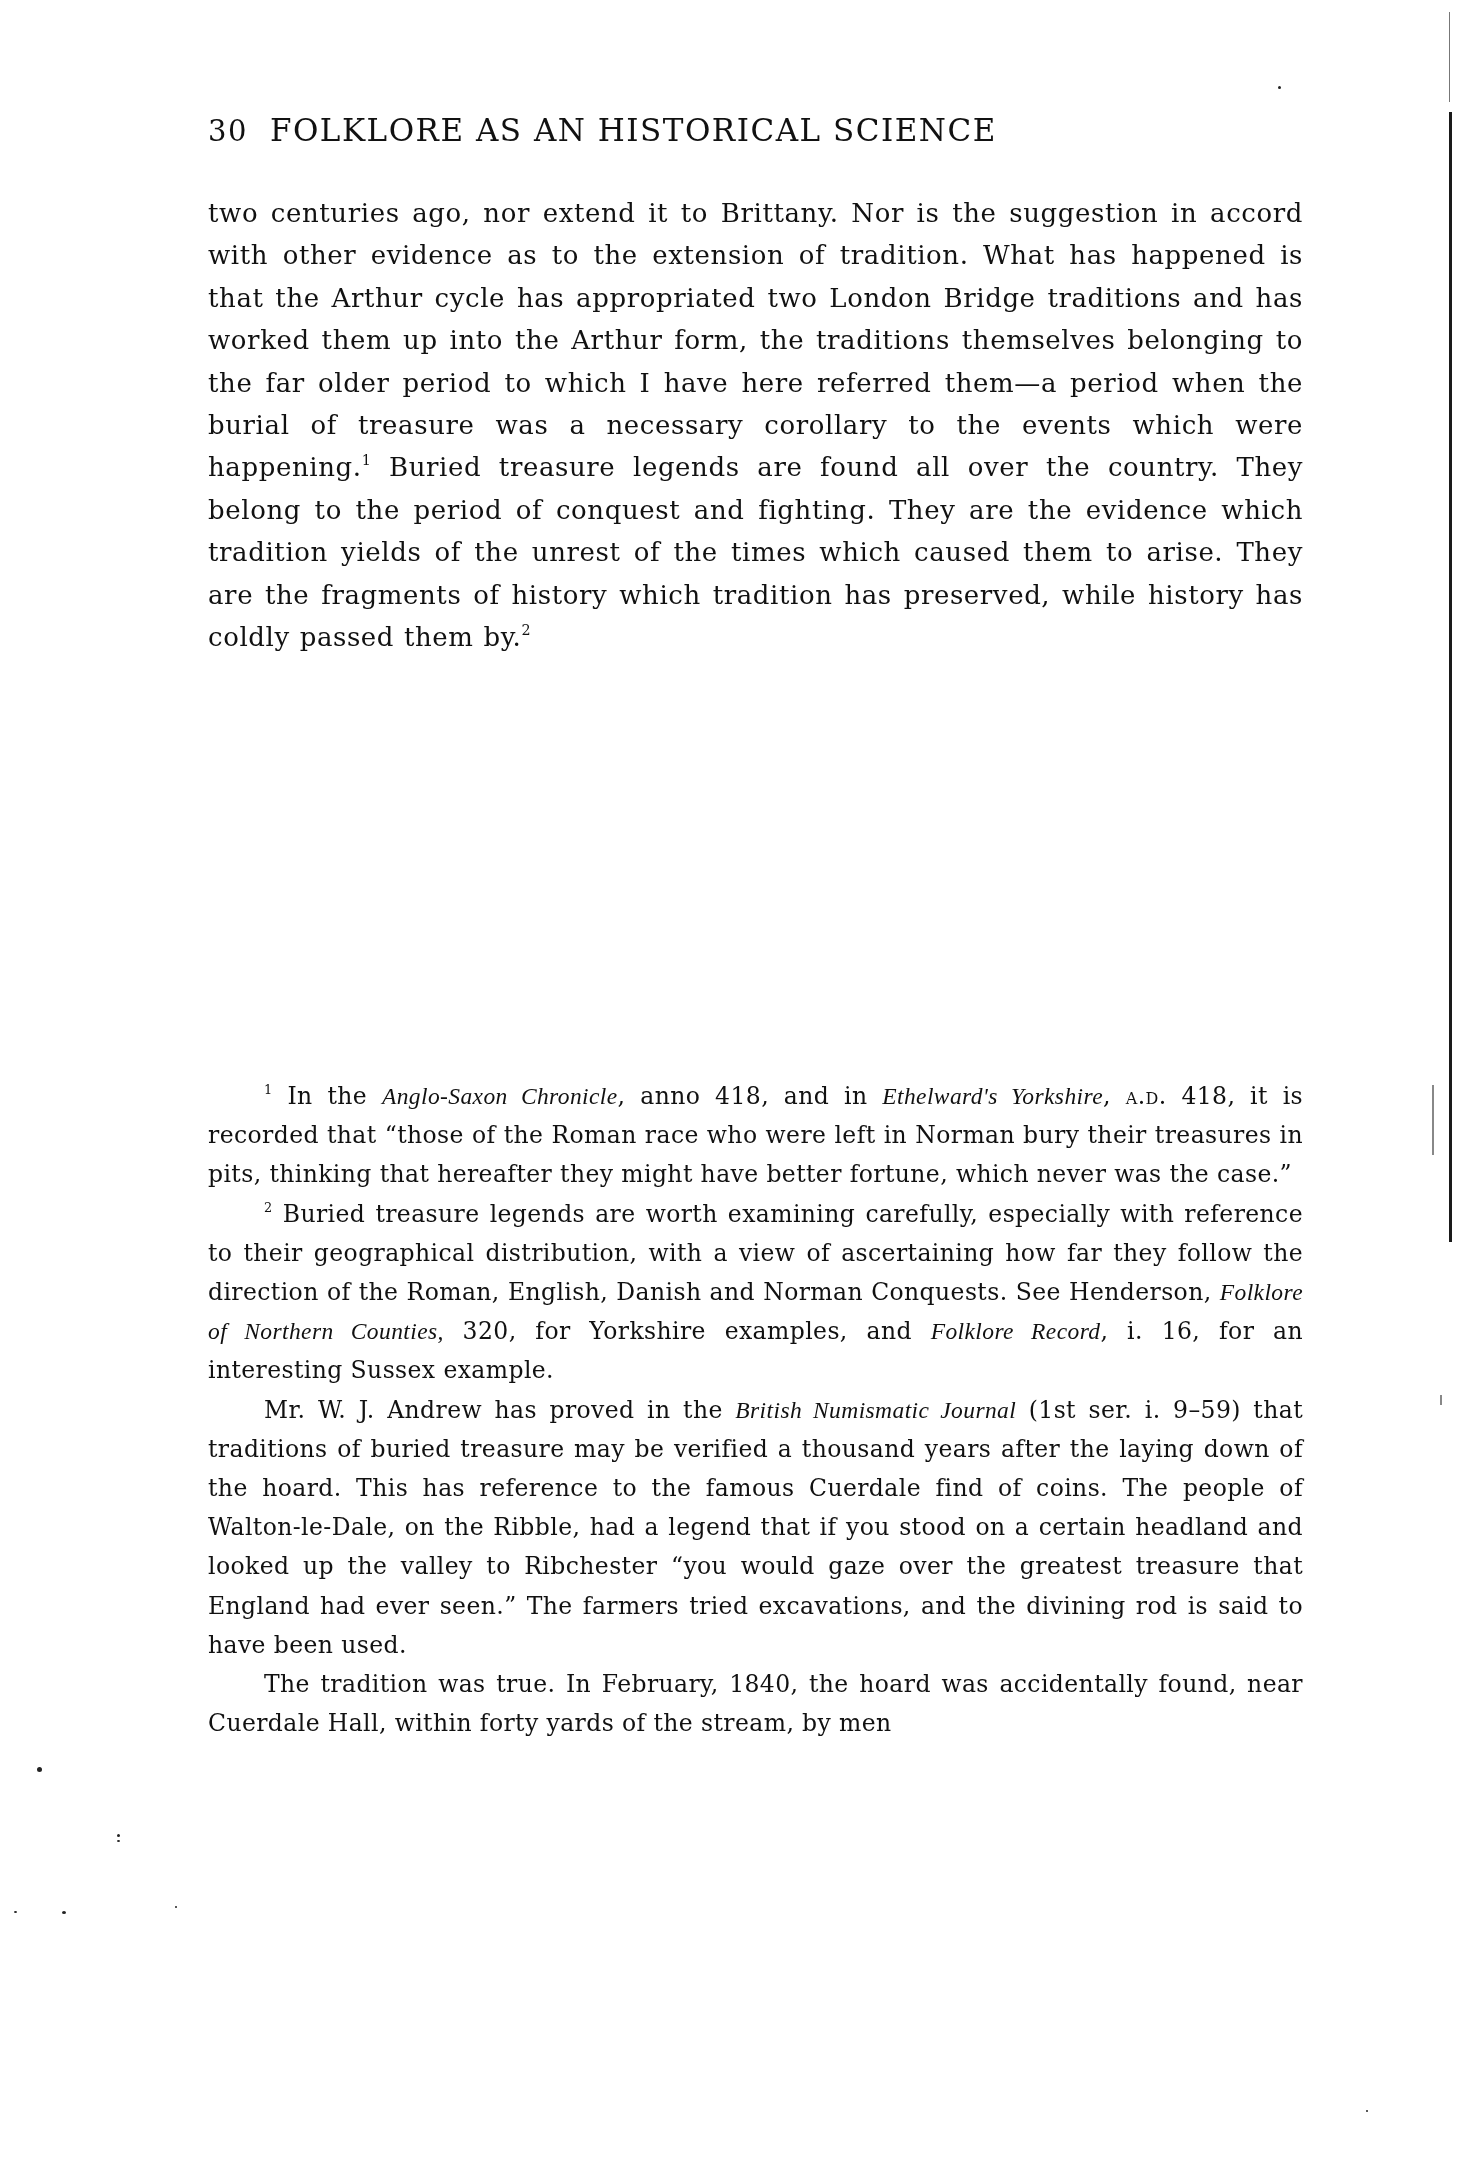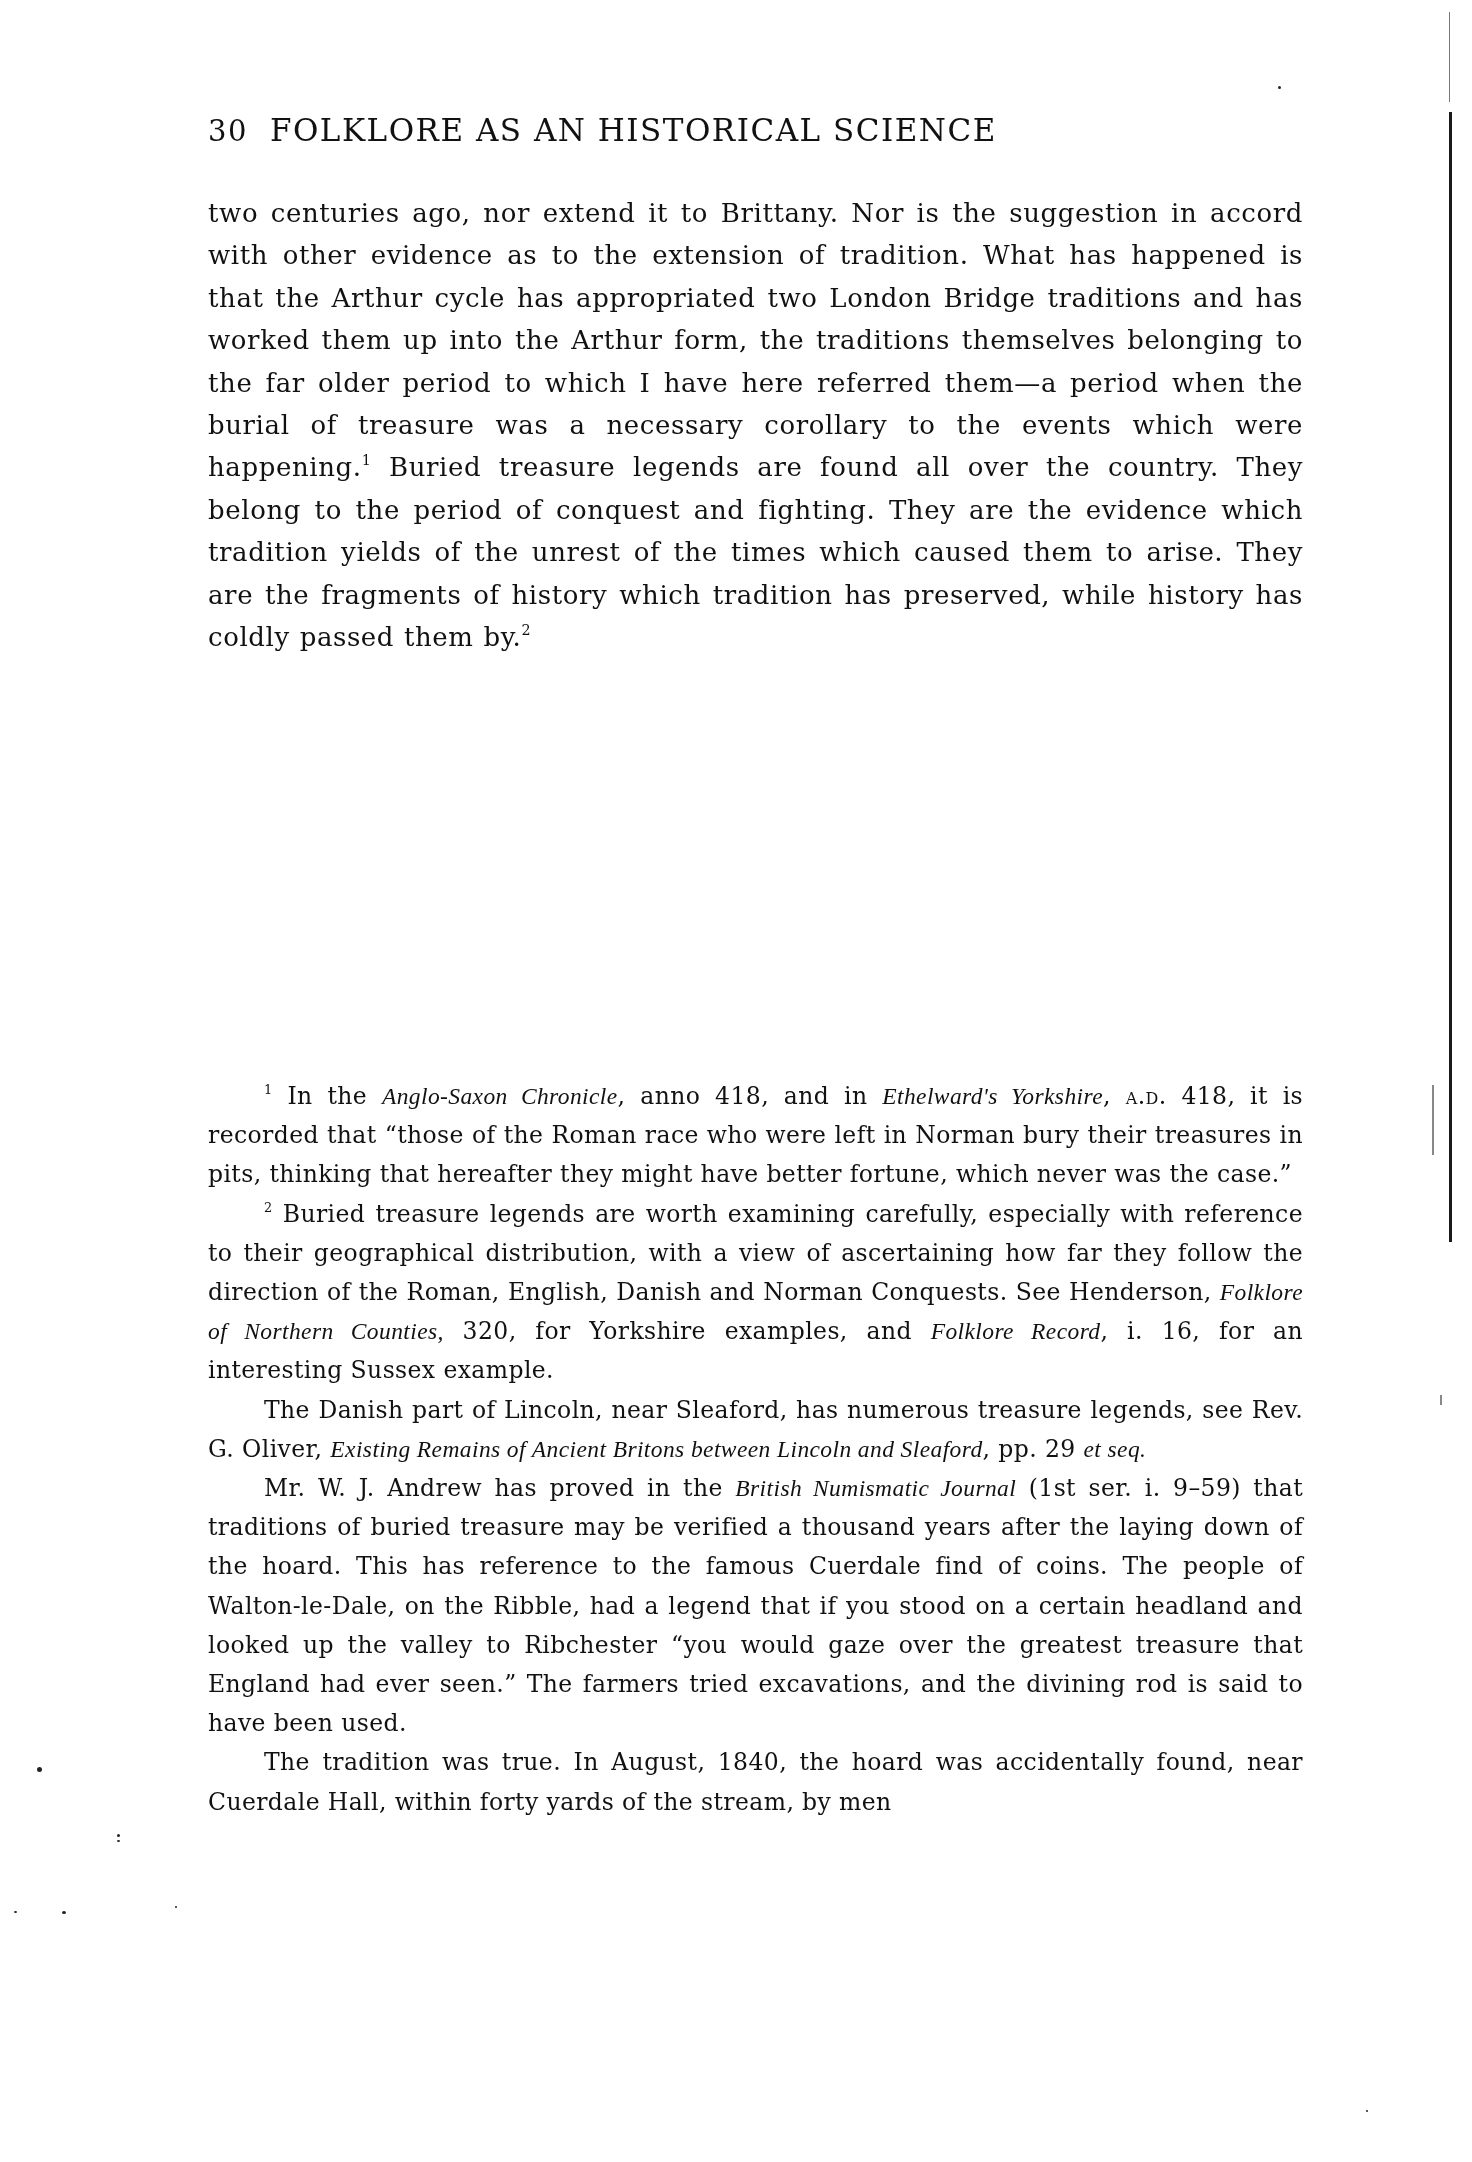--- a/index.html
+++ b/index.html
@@ -48,25 +48,24 @@
 
   <div class="body-text">
     <p><span>two centuries ago, nor extend it to Brittany.  Nor is the suggestion in accord with other evidence as to the extension of tradition.  What has happened is that the Arthur cycle has appropriated two London Bridge traditions and has worked them up into the Arthur form, the traditions themselves belonging to the far older period to which I have here referred them—a period when the burial of treasure was a necessary corollary to the events which were happening.</span><sup>1</sup><span>  Buried treasure legends are found all over the country.  They belong to the period of conquest and fighting.  They are the evidence which tradition yields of the unrest of the times which caused them to arise.  They are the fragments of history which tradition has preserved, while history has coldly passed them by.</span><sup>2</sup></p>
   </div>
 
   <div class="notes">
     <p><sup>1</sup><span> In the </span><em>Anglo-Saxon Chronicle</em><span>, anno 418, and in </span><em>Ethelward's Yorkshire</em><span>, </span><span class="sc">a.d.</span><span> 418, it is recorded that “those of the Roman race who were left in Norman bury their treasures in pits, thinking that hereafter they might have better fortune, which never was the case.”</span></p>
 
     <p><sup>2</sup><span> Buried treasure legends are worth examining carefully, especially with reference to their geographical distribution, with a view of ascertaining how far they follow the direction of the Roman, English, Danish and Norman Conquests.  See Henderson, </span><em>Folklore of Northern Counties,</em><span> 320, for Yorkshire examples, and </span><em>Folklore Record</em><span>, i. 16, for an interesting Sussex example.</span></p>
 
-    <p><span>The Danish part of Lincoln, near Sleaford, has numerous treasure legends, see Rev. G. Oliver, </span><em>Existing Remains of Ancient Britons between Lincoln and Sleaford</em><span>, pp. 29 </span><em>et seq.</em></p>
 
     <p><span>Mr. W. J. Andrew has proved in the </span><em>British Numismatic Journal</em><span> (1st ser. i. 9–59) that traditions of buried treasure may be verified a thousand years after the laying down of the hoard.  This has reference to the famous Cuerdale find of coins.  The people of Walton-le-Dale, on the Ribble, had a legend that if you stood on a certain headland and looked up the valley to Ribchester “you would gaze over the greatest treasure that England had ever seen.”  The farmers tried excavations, and the divining rod is said to have been used.</span></p>
 
-    <p><span>The tradition was true.  In August, 1840, the hoard was accidentally found, near Cuerdale Hall, within forty yards of the stream, by men</span></p>
+    <p><span>The tradition was true.  In February, 1840, the hoard was accidentally found, near Cuerdale Hall, within forty yards of the stream, by men</span></p>
   </div>
 
   <div class="gutter-line gap1"></div>
   <div class="gutter-line main"></div>
   <div class="gutter-frag" style="top:1085px;height:70px;"></div>
   <div class="gutter-frag" style="top:1395px;height:10px;left:1440px;"></div>
   <div class="speck" style="left:1278px;top:86px;width:3px;height:3px;"></div>
   <div class="speck" style="left:37px;top:1767px;width:5px;height:5px;"></div>
   <div class="speck" style="left:117px;top:1834px;width:3px;height:3px;"></div>
   <div class="speck" style="left:117px;top:1840px;width:3px;height:2px;"></div>

